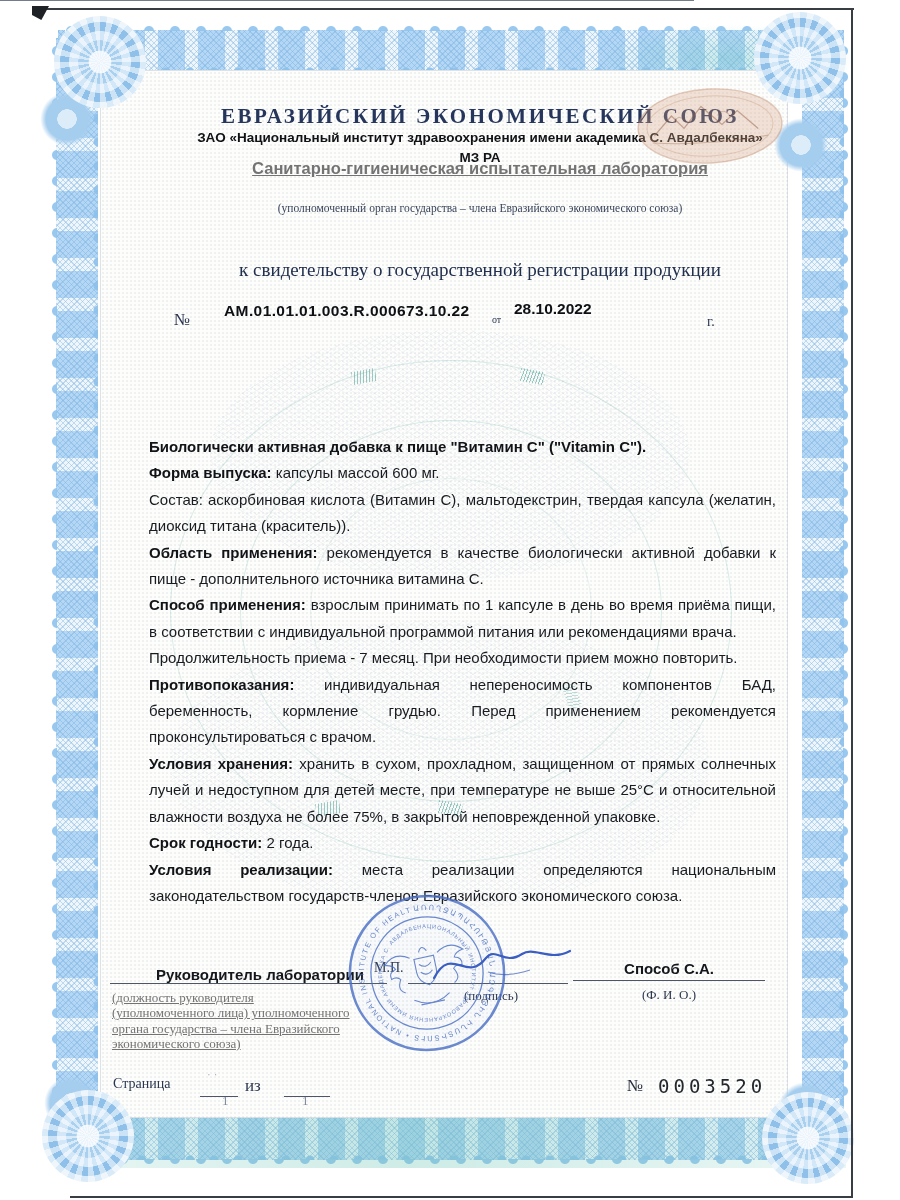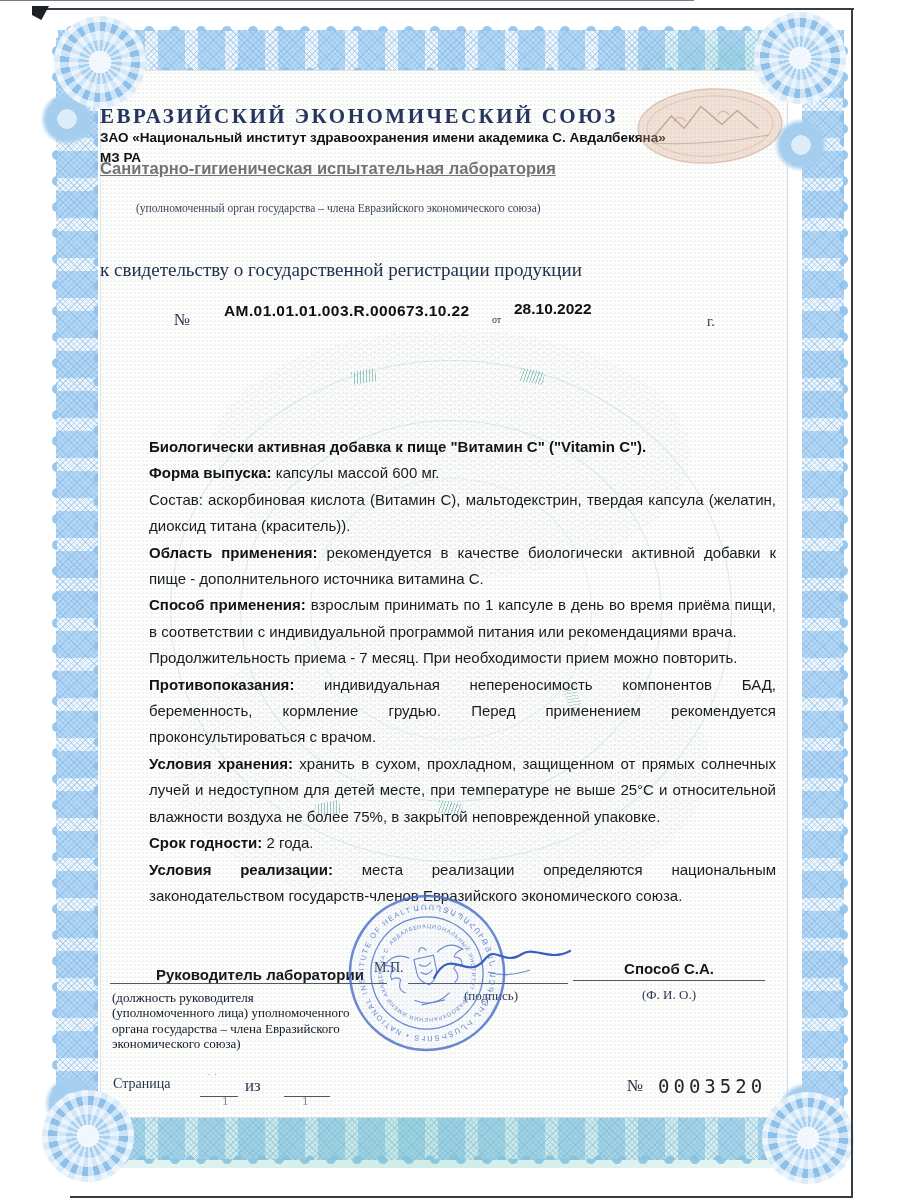--- a/index.html
+++ b/index.html
@@ -74,48 +74,48 @@
   
   .wm{position:absolute;pointer-events:none;z-index:5;}
   .wm-e{border:1px solid rgba(118,188,178,.26);border-radius:50%;}
   .wm-mesh{border-radius:50%;
     background-image:
       repeating-linear-gradient(32deg, rgba(140,160,196,.07) 0 1px, rgba(0,0,0,0) 1px 5px),
       repeating-linear-gradient(-32deg, rgba(140,160,196,.07) 0 1px, rgba(0,0,0,0) 1px 5px);}
   .fringe{position:absolute;z-index:5;height:13px;width:24px;transform:rotate(-10deg);
     background:repeating-linear-gradient(100deg, rgba(72,162,150,.55) 0 1px, rgba(0,0,0,0) 1px 3px);}
   .abs{position:absolute;z-index:7;}
-  .ctr{left:100px;width:760px;}
+  .ctr{left:100px;width:760px;text-align:center;}
   .hdr-union{top:104px;font-family:"Liberation Serif",serif;font-weight:600;font-size:21px;
              letter-spacing:2.5px;color:#25355c;}
   .hdr-org{top:130px;font-weight:bold;font-size:13.5px;color:#101216;}
   .hdr-mz{top:150px;font-weight:bold;font-size:13.5px;color:#101216;}
   .hdr-lab{top:159px;font-weight:bold;font-size:16.5px;color:#737373;text-decoration:underline;}
   .hdr-rule{left:103px;top:194px;width:694px;height:1px;background:#757c89;z-index:7;}
-  .hdr-note{top:202px;font-family:"Liberation Serif",serif;font-size:11.5px;color:#39445a;padding-left:36px;}
+  .hdr-note{top:202px;font-family:"Liberation Serif",serif;font-size:11.5px;color:#39445a;}
 
   .doc-title{top:222px;font-family:"Liberation Serif",serif;font-weight:bold;font-size:21px;
              letter-spacing:5px;color:#1f2f55;}
   .doc-subtitle{top:259px;font-family:"Liberation Serif",serif;font-size:19px;color:#22304f;}
 
   .num-label{left:174px;top:310px;font-family:"Liberation Serif",serif;font-size:17px;color:#2a3450;}
   .num-value{left:224px;top:302px;font-weight:bold;font-size:15.5px;letter-spacing:.4px;color:#0e1014;}
   .from-label{left:492px;top:314px;font-family:"Liberation Serif",serif;font-size:10px;color:#2a3450;}
   .date-value{left:514px;top:300px;font-weight:bold;font-size:15.5px;color:#0e1014;}
   .year-label{left:707px;top:314px;font-family:"Liberation Serif",serif;font-size:14px;color:#2a3450;}
 
   .body-text{left:149px;top:434px;width:627px;font-size:15px;line-height:26.4px;
              text-align:justify;color:#181b20;}
   .body-text p{margin:0;}
   .body-text b{font-weight:bold;color:#111317;}
 
   .uline{position:absolute;height:1px;background:#4d5668;z-index:7;}
   .sig-title{left:156px;top:966px;font-weight:bold;font-size:15px;color:#14171c;}
   .sig-caption{left:112px;top:990px;font-family:"Liberation Serif",serif;font-size:13px;
-               line-height:15.4px;color:#0f172a;}
+               line-height:15.4px;color:#737373;text-decoration:underline;}
   .sig-caption span{display:block;}
   .mp{left:374px;top:960px;font-family:"Liberation Serif",serif;font-size:14px;color:#2c3752;}
   .sig-sub{left:428px;top:988px;width:126px;text-align:center;font-family:"Liberation Serif",serif;
            font-size:13px;color:#2e3950;}
   .fio-name{left:573px;top:960px;width:192px;text-align:center;font-weight:bold;font-size:15px;color:#14171c;}
   .fio-sub{left:573px;top:987px;width:192px;text-align:center;font-family:"Liberation Serif",serif;
            font-size:13px;color:#2e3950;}
 
   .pg-label{left:113px;top:1076px;font-family:"Liberation Serif",serif;font-size:14px;color:#2a3550;}
   .pg-of{left:245px;top:1076px;font-family:"Liberation Serif",serif;font-size:17px;color:#2a3550;}

